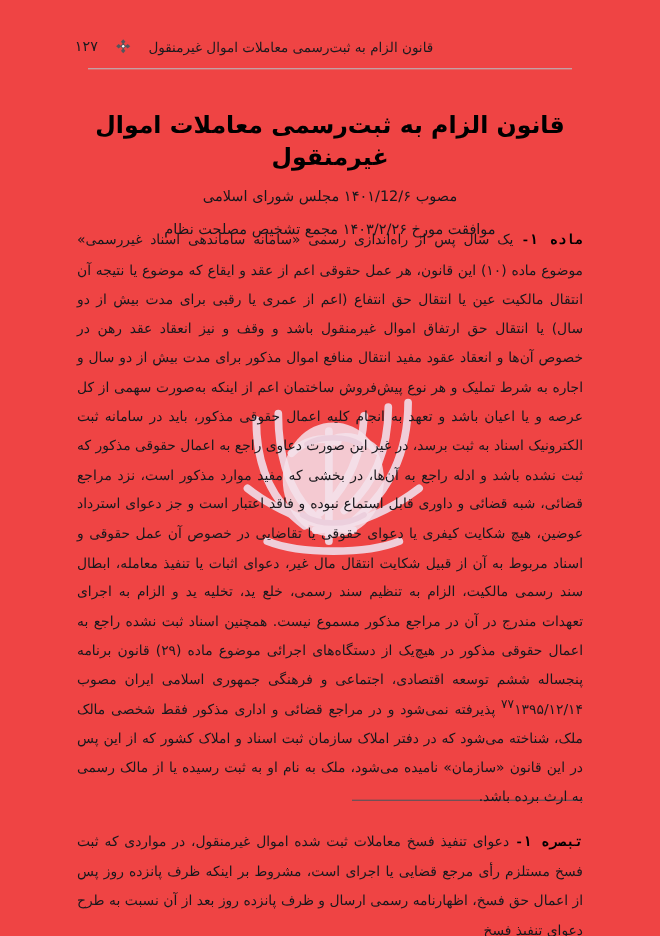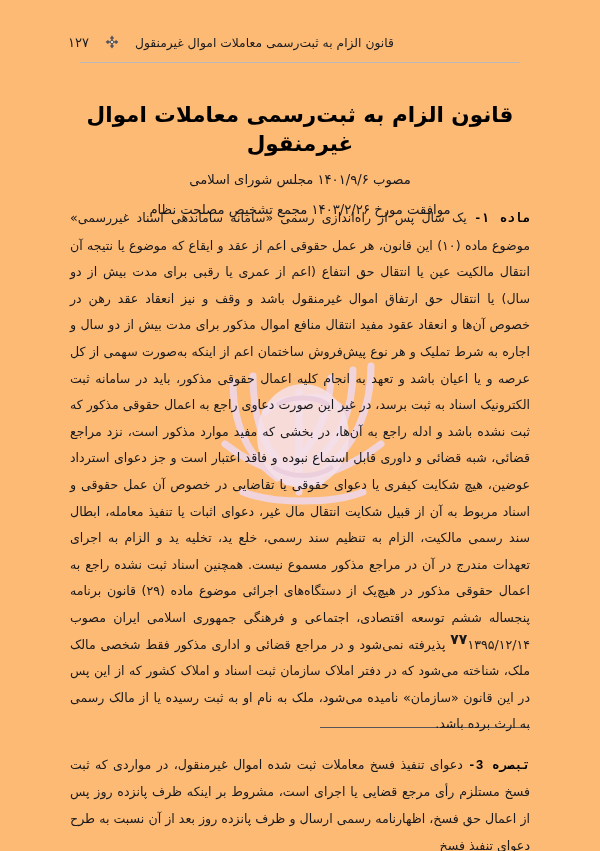--- a/index.html
+++ b/index.html
@@ -16,21 +16,21 @@
     font-family: "DejaVu Sans", "Liberation Sans", sans-serif;
     color: #16161a;
     direction: rtl;
   }
 
   .page {
     position: absolute;
     inset: 0;
     width: 600px;
     height: 851px;
-    background: #fdba74;
+    background: #ef4444;
   }
 
   
   .running-head {
     position: absolute;
     top: 28px;
     left: 68px;
     right: 68px;
     height: 30px;
     display: flex;
@@ -142,24 +142,24 @@
 
   p.para + p.para { margin-top: 14px; }
 
   .lead {
     font-weight: bold;
     color: #000000;
     font-family: Liberation Mono, monospace;
   }
 
   sup.fnmark {
-    font-size: 14px;
+    font-size: 11px;
     vertical-align: super;
     line-height: 0;
-    font-weight: 700;
+    font-weight: 400;
   }
 
   
   .footnote-rule {
     position: absolute;
     top: 727px;
     right: 70px;
     width: 210px;
     height: 1px;
     background: #54545a;
@@ -229,31 +229,31 @@
         </g>
         <circle cx="7" cy="7" r="1.1" fill="#ffffff"></circle>
       </svg>
     </span>
     <span class="head-title">قانون الزام به ثبت‌رسمی معاملات اموال غیرمنقول</span>
   </div>
   <div class="head-rule"></div>
 
   <div class="title-block">
     <h1 class="doc-title">قانون الزام به ثبت‌رسمی معاملات اموال غیرمنقول</h1>
-    <div class="doc-sub">مصوب ۱۴۰۱/۹/۶ مجلس شورای اسلامی</div>
+    <div class="doc-sub">مصوب ۱۴۰۱/12/۶ مجلس شورای اسلامی</div>
     <div class="doc-sub second">موافقت مورخ ۱۴۰۳/۲/۲۶ مجمع تشخیص مصلحت نظام</div>
   </div>
 
   <div class="body-col">
 
     <p class="para">
       <span class="lead">ماده ۱-</span><span> یک سال پس از راه‌اندازی رسمی «سامانه ساماندهی اسناد غیررسمی» موضوع ماده (۱۰) این قانون، هر عمل حقوقی اعم از عقد و ایقاع که موضوع یا نتیجه آن انتقال مالکیت عین یا انتقال حق انتفاع (اعم از عمری یا رقبی برای مدت بیش از دو سال) یا انتقال حق ارتفاق اموال غیرمنقول باشد و وقف و نیز انعقاد عقد رهن در خصوص آن‌ها و انعقاد عقود مفید انتقال منافع اموال مذکور برای مدت بیش از دو سال و اجاره به شرط تملیک و هر نوع پیش‌فروش ساختمان اعم از اینکه به‌صورت سهمی از کل عرصه و یا اعیان باشد و تعهد به انجام کلیه اعمال حقوقی مذکور، باید در سامانه ثبت الکترونیک اسناد به ثبت برسد، در غیر این صورت دعاوی راجع به اعمال حقوقی مذکور که ثبت نشده باشد و ادله راجع به آن‌ها، در بخشی که مفید موارد مذکور است، نزد مراجع قضائی، شبه قضائی و داوری قابل استماع نبوده و فاقد اعتبار است و جز دعوای استرداد عوضین، هیچ شکایت کیفری یا دعوای حقوقی یا تقاضایی در خصوص آن عمل حقوقی و اسناد مربوط به آن از قبیل شکایت انتقال مال غیر، دعوای اثبات یا تنفیذ معامله، ابطال سند رسمی مالکیت، الزام به تنظیم سند رسمی، خلع ید، تخلیه ید و الزام به اجرای تعهدات مندرج در آن در مراجع مذکور مسموع نیست. همچنین اسناد ثبت نشده راجع به اعمال حقوقی مذکور در هیچ‌یک از دستگاه‌های اجرائی موضوع ماده (۲۹) قانون برنامه پنجساله ششم توسعه اقتصادی، اجتماعی و فرهنگی جمهوری اسلامی ایران مصوب </span><sup class="fnmark">۷۷</sup><span>۱۳۹۵/۱۲/۱۴ پذیرفته نمی‌شود و در مراجع قضائی و اداری مذکور فقط شخصی مالک ملک، شناخته می‌شود که در دفتر املاک سازمان ثبت اسناد و املاک کشور که از این پس در این قانون «سازمان» نامیده می‌شود، ملک به نام او به ثبت رسیده یا از مالک رسمی به ارث برده باشد.</span>
     </p>
 
     <p class="para">
-      <span class="lead">تبصره 3-</span><span> دعوای تنفیذ فسخ معاملات ثبت شده اموال غیرمنقول، در مواردی که ثبت فسخ مستلزم رأی مرجع قضایی یا اجرای است، مشروط بر اینکه ظرف پانزده روز پس از اعمال حق فسخ، اظهارنامه رسمی ارسال و ظرف پانزده روز بعد از آن نسبت به طرح دعوای تنفیذ فسخ</span>
+      <span class="lead">تبصره ۱-</span><span> دعوای تنفیذ فسخ معاملات ثبت شده اموال غیرمنقول، در مواردی که ثبت فسخ مستلزم رأی مرجع قضایی یا اجرای است، مشروط بر اینکه ظرف پانزده روز پس از اعمال حق فسخ، اظهارنامه رسمی ارسال و ظرف پانزده روز بعد از آن نسبت به طرح دعوای تنفیذ فسخ</span>
     </p>
 
   </div>
 
   <div class="footnote-rule"></div>
 
 </div>
 
 </body></html>

